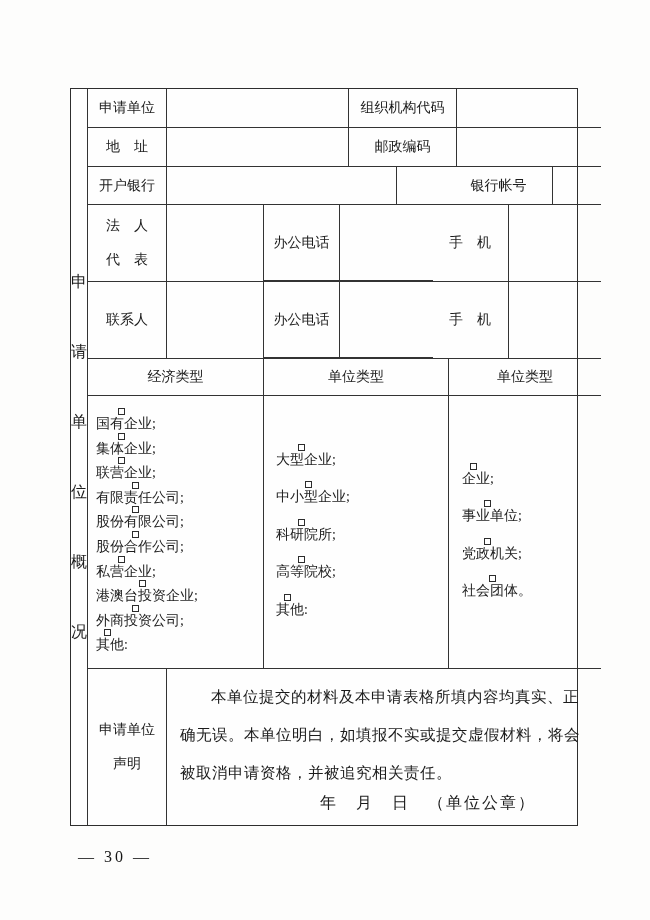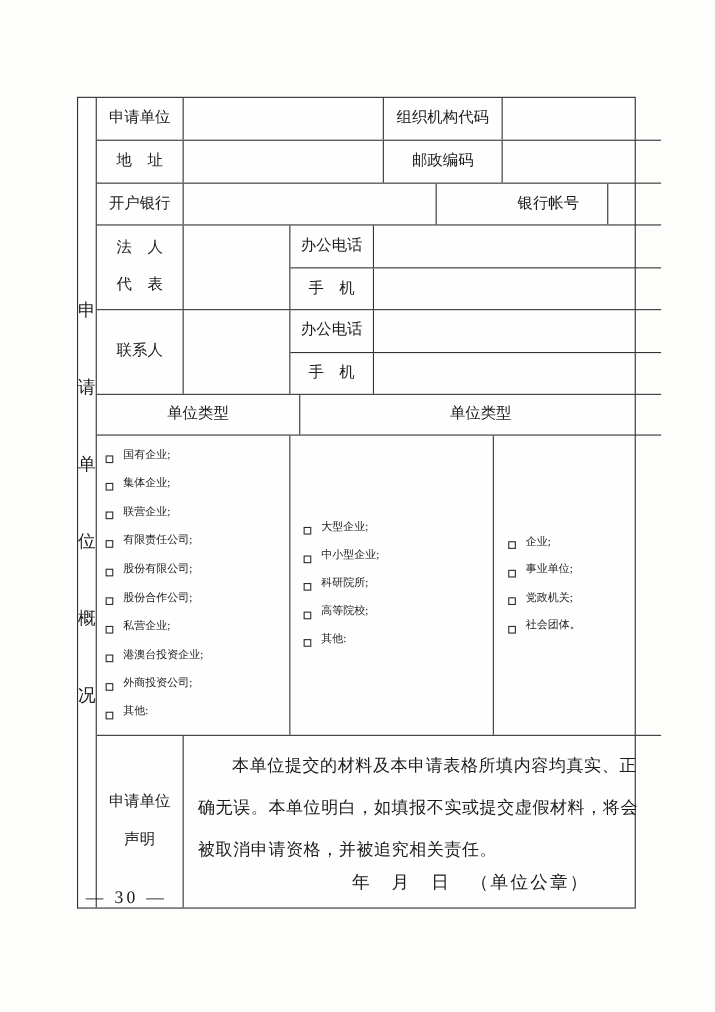--- a/index.html
+++ b/index.html
@@ -47,48 +47,48 @@
   .w-c1      { width:176px; }
   .w-c2      { width:185px; }
 
   
   .h39 { height:39px; } .h38 { height:38px;gap:48px; }
   .h-person { height:77px; }
   .h-header { height:37px; }
   .h-check  { height:273px; }
   .h-decl   { flex:1; }
 
-  .subcol { flex:1; display:flex; flex-direction:column; }
+  .subcol { flex:1; display:flex; }
   .subrow { display:flex; flex:1; }
   .subrow.first { border-bottom:1px solid #333; }
 
   .two-line { flex-direction:column; line-height:34px; }
 
   
   .check-col { flex-direction:column; align-items:flex-start; justify-content:space-between;
                padding:12px 4px 14px 8px; }
   .check-col.centered { justify-content:center; gap:13px; padding-left:12px; }
   .check-col.attrs { gap:13px; padding-left:13px; }
-  .cb-item { display:flex; align-items:flex-end; white-space:nowrap; font-size:10px; }
+  .cb-item { display:flex; align-items:center; white-space:nowrap; font-size:14px;flex-direction:column; }
   .cb-box {
     width:7px; height:7px; border:1.2px solid #2c2c2c; background:#fff;
     display:inline-block; margin-right:9px; flex:0 0 auto;
   }
 
   
   .decl-content {
     flex:1; display:flex; flex-direction:column;
     padding:9px 13px 8px 13px; text-align:left;
     align-items:stretch; justify-content:space-between;
   }
   .decl-text { font-size:15.5px; line-height:38px; text-indent:2em; letter-spacing:0.5px; }
   .decl-date { margin-top:auto; margin-left:140px; padding-bottom:4px; font-size:16px; letter-spacing:2px; }
 
   .page-number {
-    position:absolute; left:78px; top:808px;
+    position:absolute; left:78px; top:848px;
     font-size:16px; letter-spacing:3px; color:#151515;
   }
 </style>
 </head>
 <body>
 
 <div class="sheet">
 
   <div class="form-table">
 
@@ -151,20 +151,21 @@
             <div class="cell fill last"></div>
           </div>
           <div class="subrow">
             <div class="cell w-plabel">手　机</div>
             <div class="cell fill last"></div>
           </div>
         </div>
       </div>
 
       <div class="row h-header">
+        <div class="cell w-c1">经济类型</div>
         <div class="cell w-c2">单位类型</div>
         <div class="cell fill last">单位类型</div>
       </div>
 
       <div class="row h-check">
 
         <div class="cell w-c1 check-col">
           <div class="cb-item">
               <span class="cb-box"></span>
               <span>国有企业;</span>

